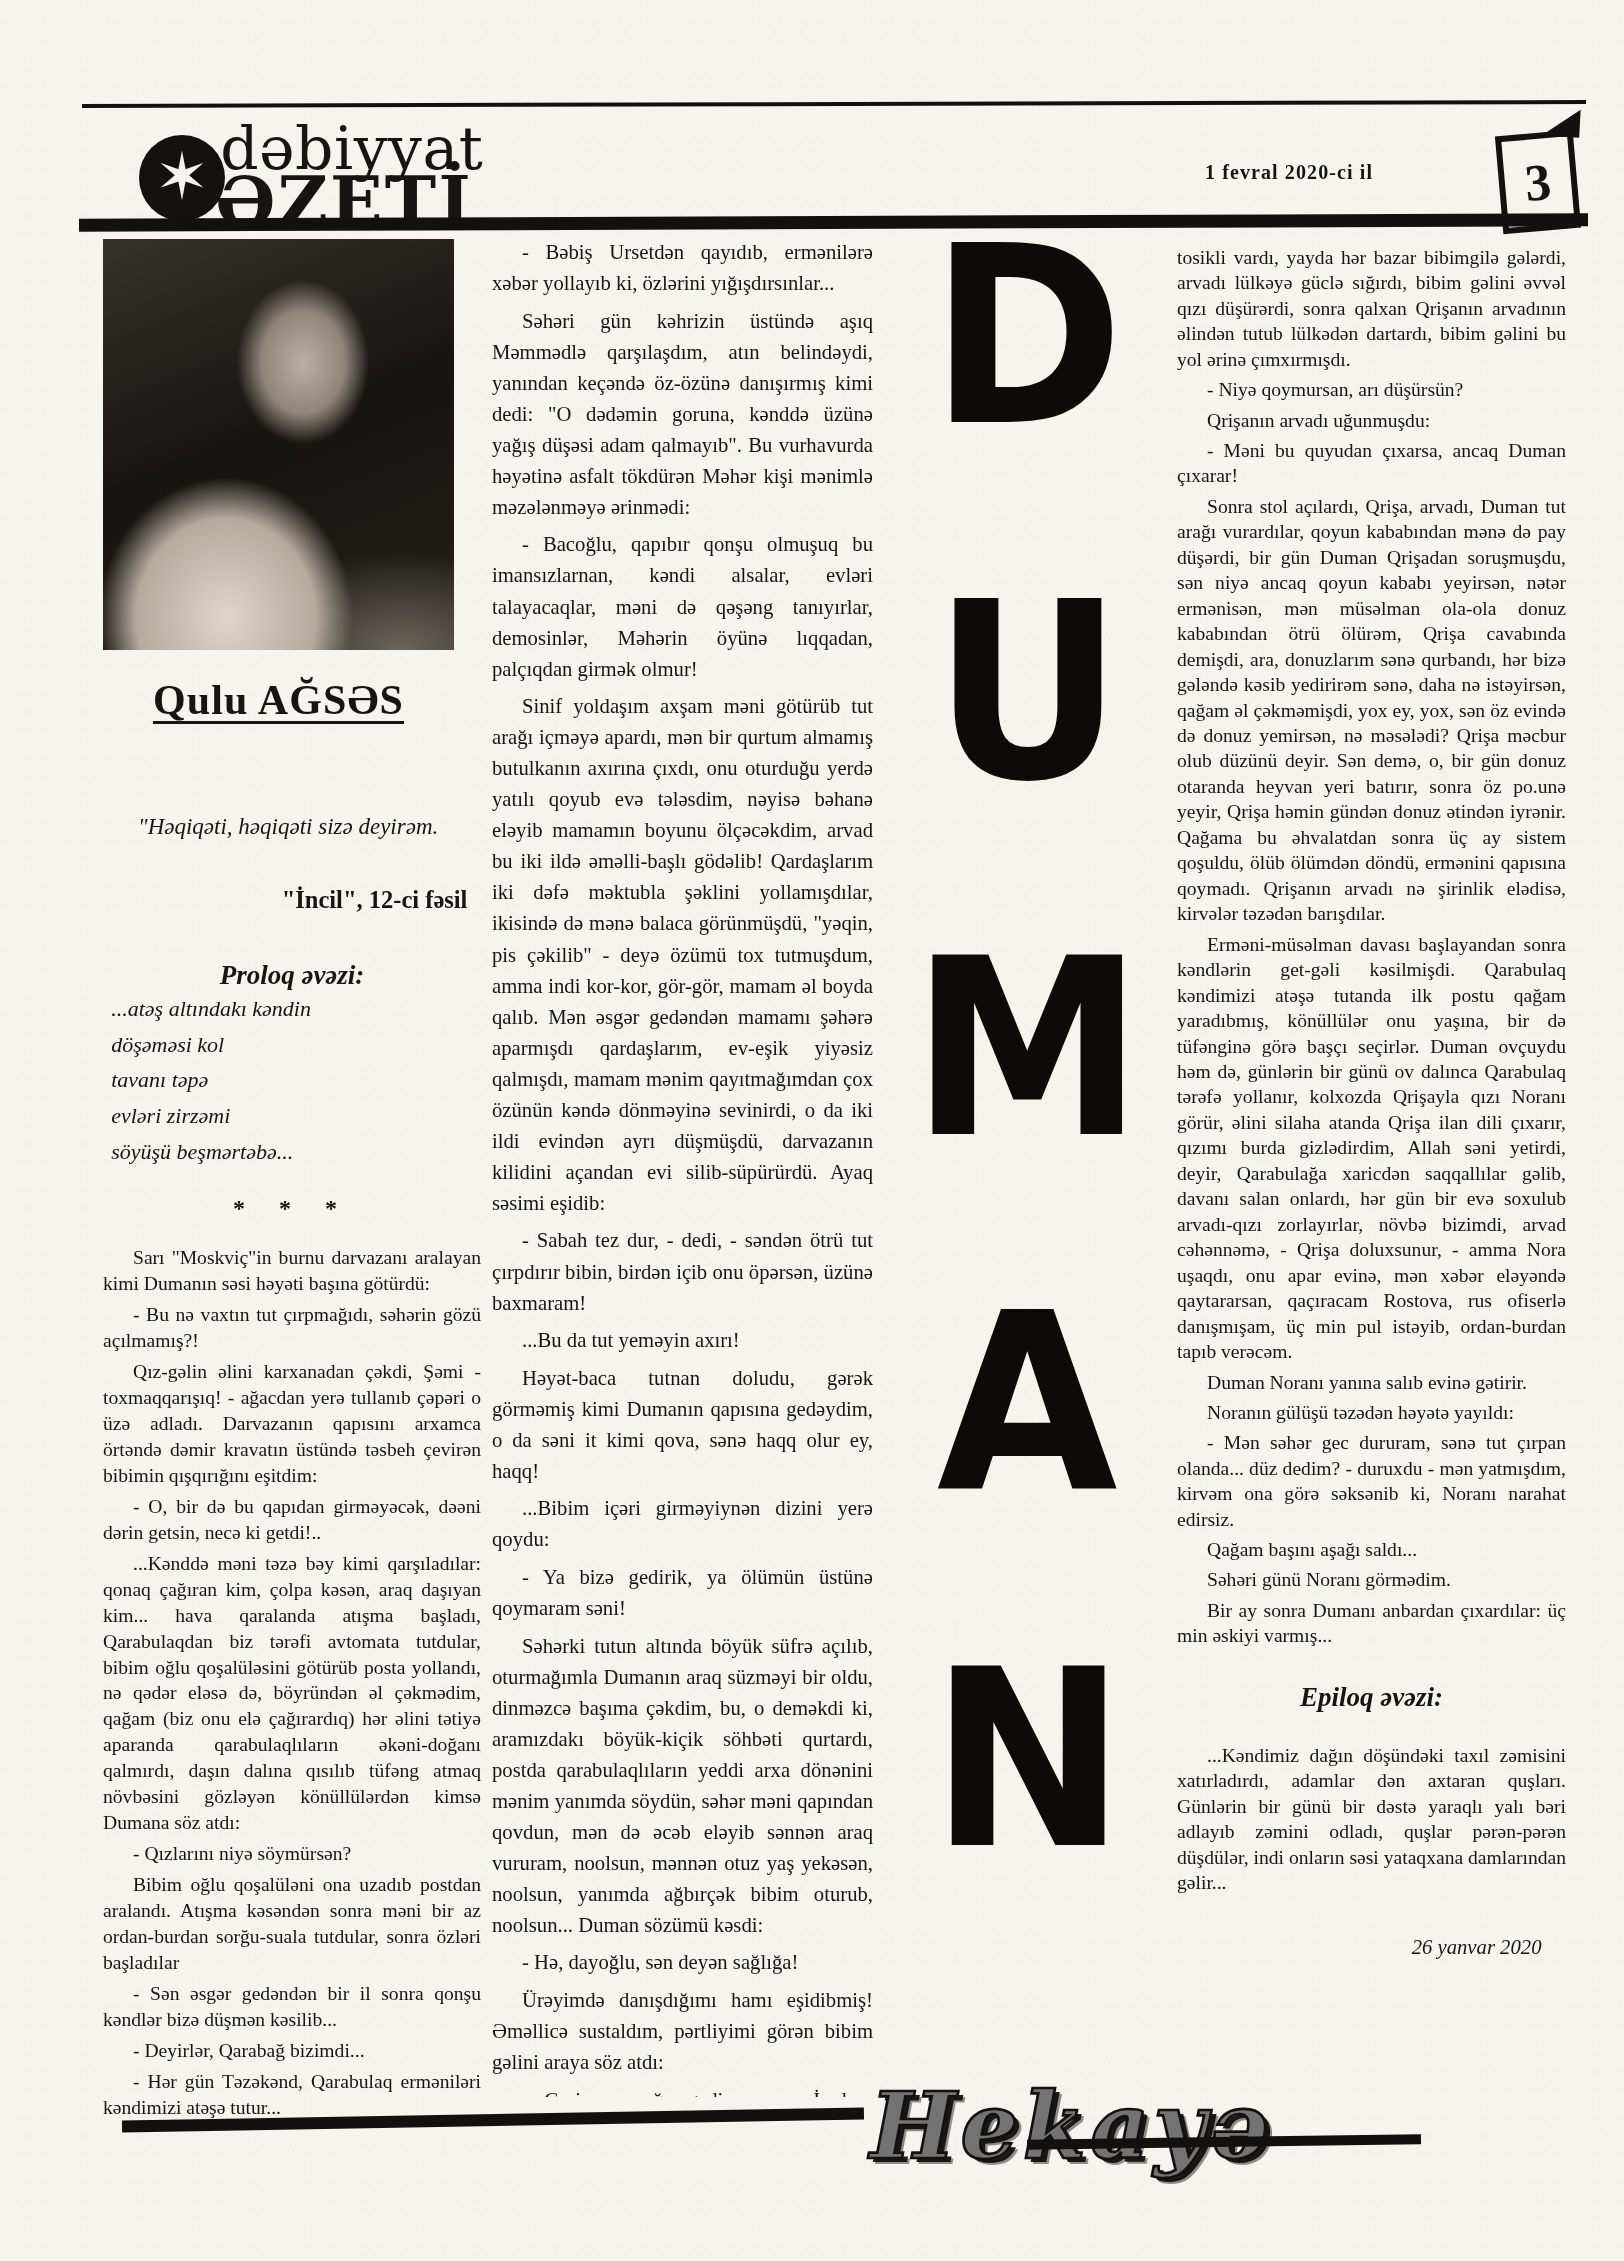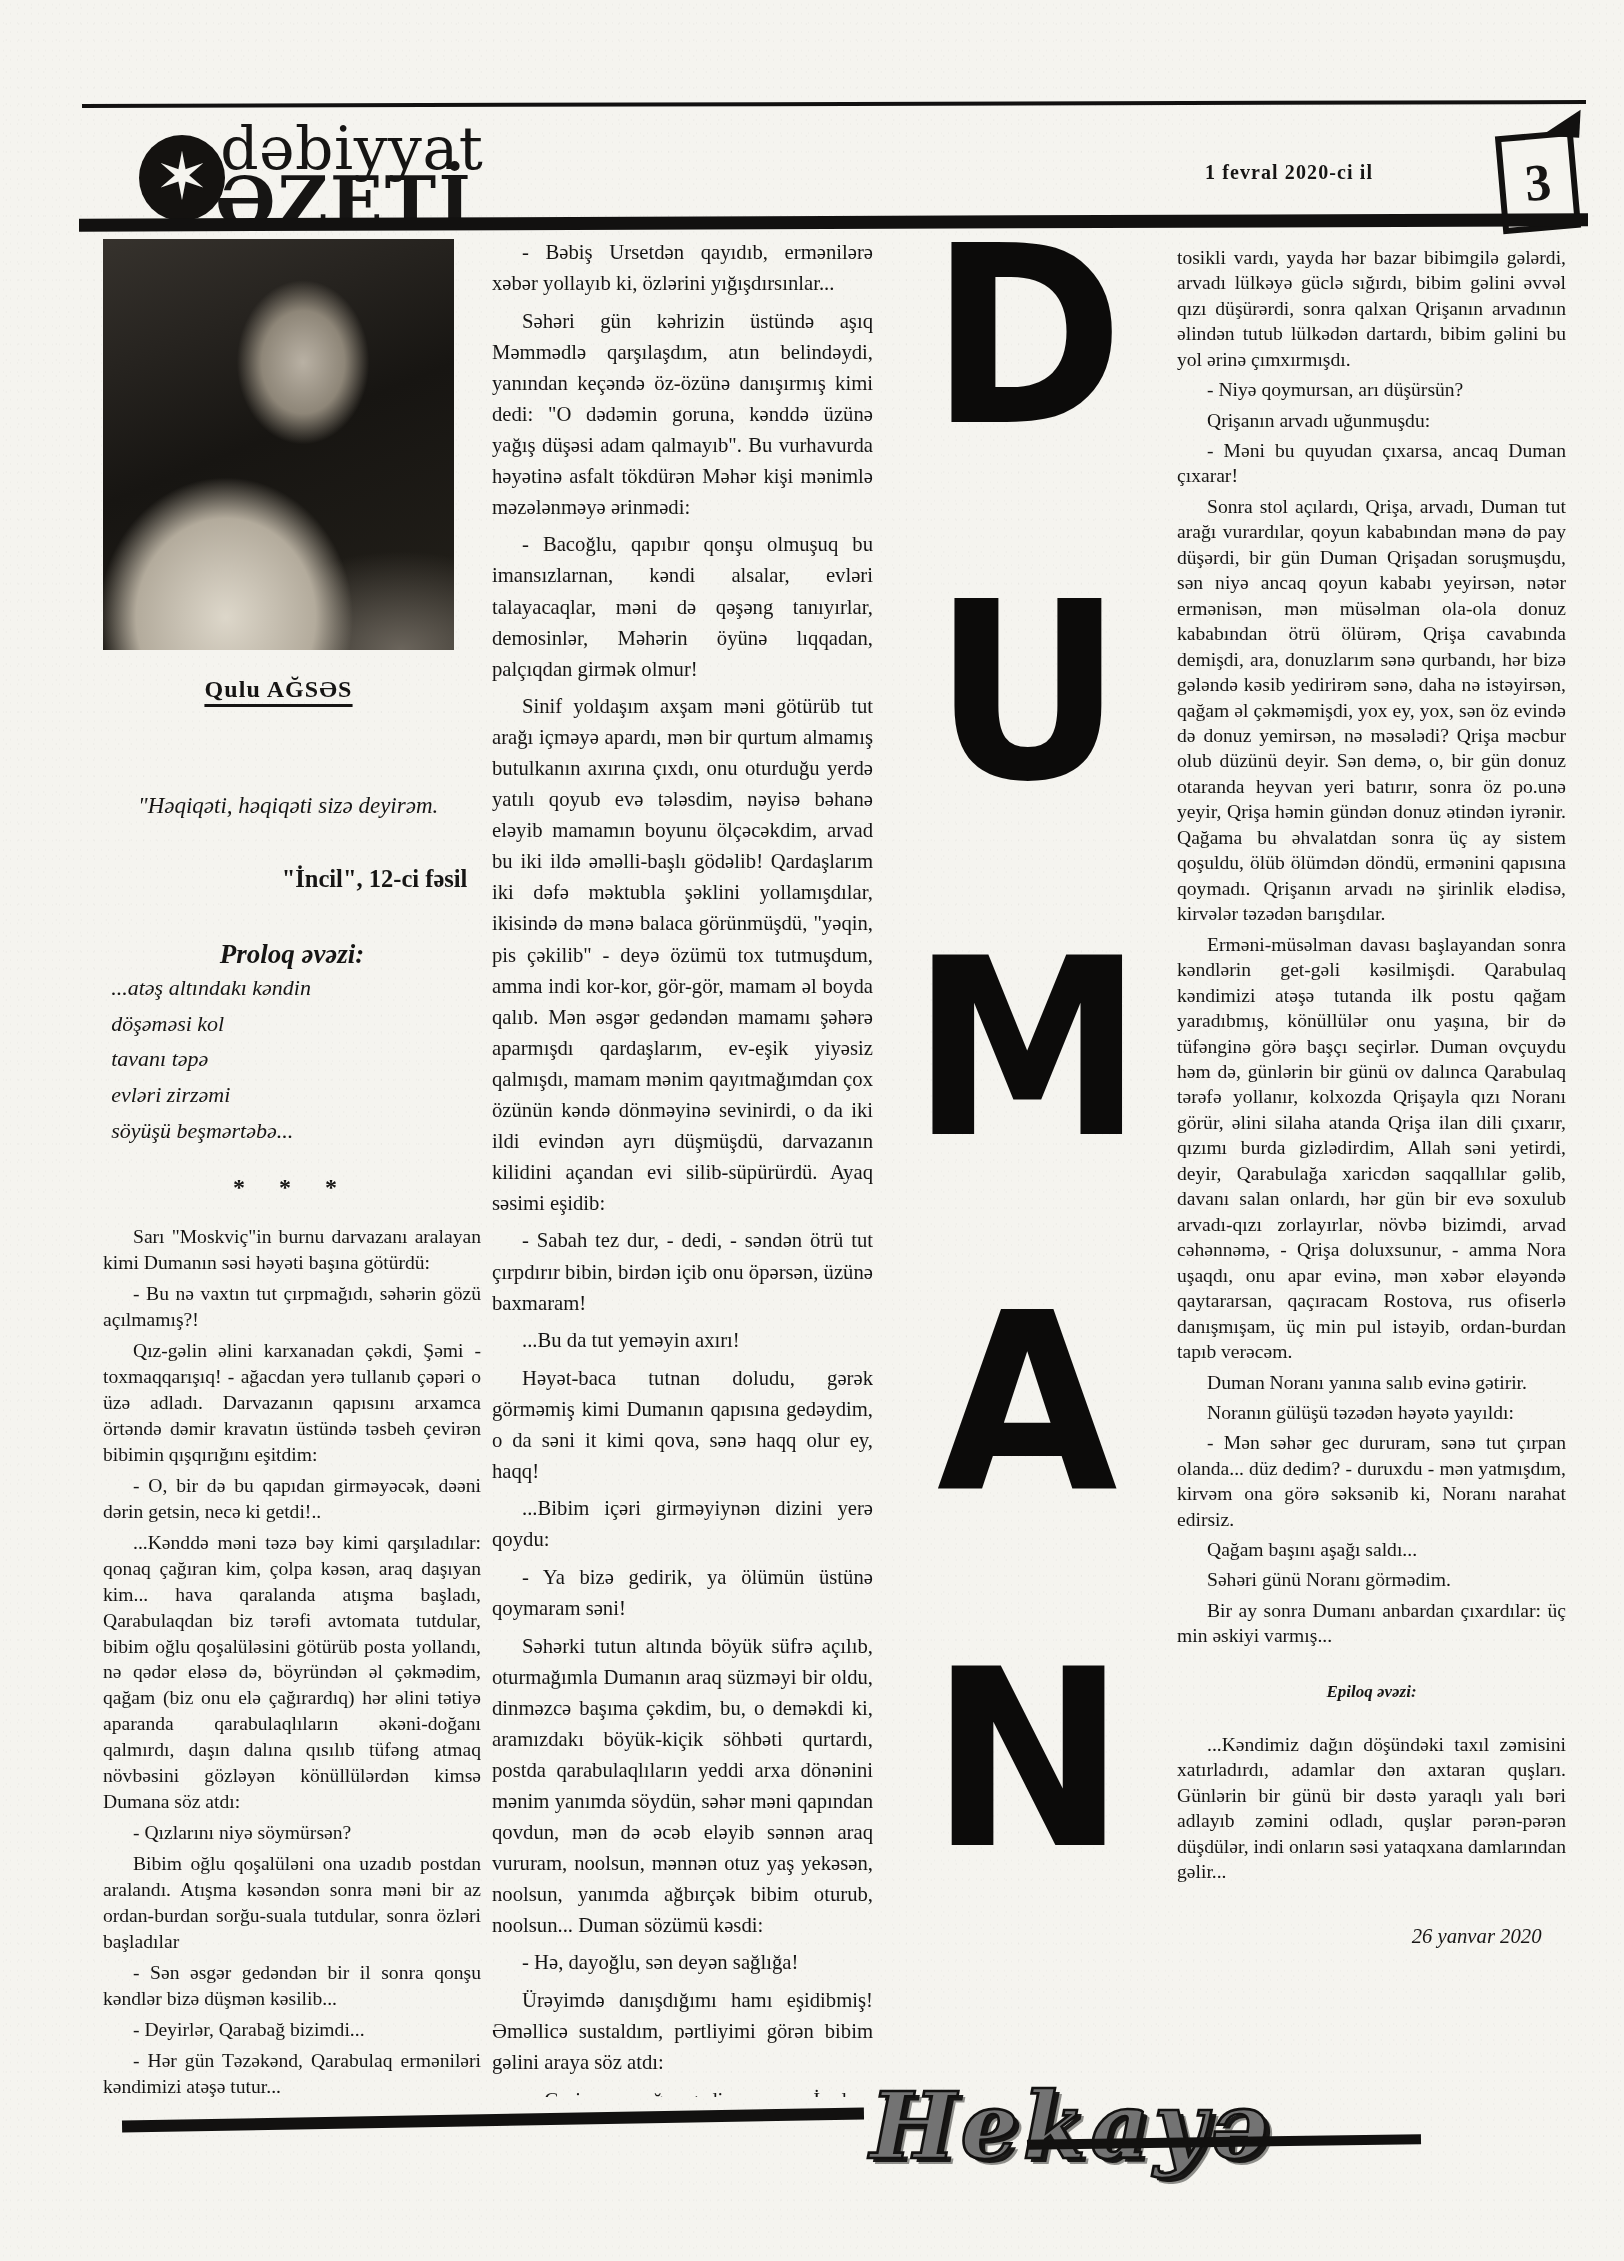--- a/index.html
+++ b/index.html
@@ -69,41 +69,41 @@
   .photo {
     width:351px; height:411px;
     background:
       radial-gradient(ellipse 92px 114px at 57% 30%, #b9b1a4 0%, #8e8678 45%, rgba(0,0,0,0) 72%),
       radial-gradient(ellipse 163px 179px at 35% 92%, #ddd7ca 0%, #b3ab9c 55%, rgba(0,0,0,0) 78%),
       radial-gradient(ellipse 228px 141px at 85% 100%, #6b655c 0%, rgba(0,0,0,0) 70%),
       linear-gradient(158deg, #36322d 0%, #171512 48%, #23201a 100%);
   }
   .author-name {
     margin-top:26px; width:351px; text-align:center;
-    font-weight:bold; font-size:24px; letter-spacing:1.1px;
+    font-weight:bold; font-size:42px; letter-spacing:1.1px;
     text-decoration:underline; text-decoration-thickness:2.7px; text-underline-offset:6.5px;
   }
   .epigraph-quote { margin-top:90px; padding-left:35px; font-style:italic; font-size:23px; }
   .epigraph-source { margin-top:46px; padding-right:13.6px; text-align:right; font-weight:bold; font-size:24.5px; }
   .section-heading { margin:46px 0 0; text-align:center; font-weight:bold; font-style:italic; font-size:27px; }
   .poem { padding-left:8.2px; }
   .poem-line { font-style:italic; font-size:22px; line-height:1.62; }
   .stars { margin-top:26px; text-align:center; font-weight:bold; font-size:24px; letter-spacing:14px; }
 
   
   .body-text { margin-top:23px; }
   .body-text p { margin:0 0 5.4px; text-align:justify; text-indent:30px; }
   .col1 .body-text p { font-size:19.6px; line-height:1.32; }
   .col2 .body-text { margin-top:0; }
   .col2 .body-text p { font-size:20.7px; line-height:1.5; margin-bottom:6.5px; }
   .col3 .body-text { margin-top:0; }
   .col3 .body-text p { font-size:19.6px; line-height:1.3; margin-bottom:4.9px; }
   .col3 .body-text p:first-child { text-indent:0; }
 
-  .epilogue-heading { margin:33px 0 30px; font-size:17px; }
+  .epilogue-heading { margin:33px 0 30px; font-size:27px; }
   .epilogue-para { margin:0; font-size:19.6px; line-height:1.3; text-indent:30px; text-align:justify; }
   .date-signature { margin-top:41px; padding-right:24.5px; text-align:right; font-style:italic; font-size:20.7px; }
 
   
   .title-letters { display:flex; flex-direction:column; align-items:center; gap:159px; }
   .title-letter {
     font-family:"DejaVu Sans", sans-serif; font-weight:900;
     font-size:246px; line-height:0.8; color:#0c0b0a;
     transform:scaleX(0.95);
   }

